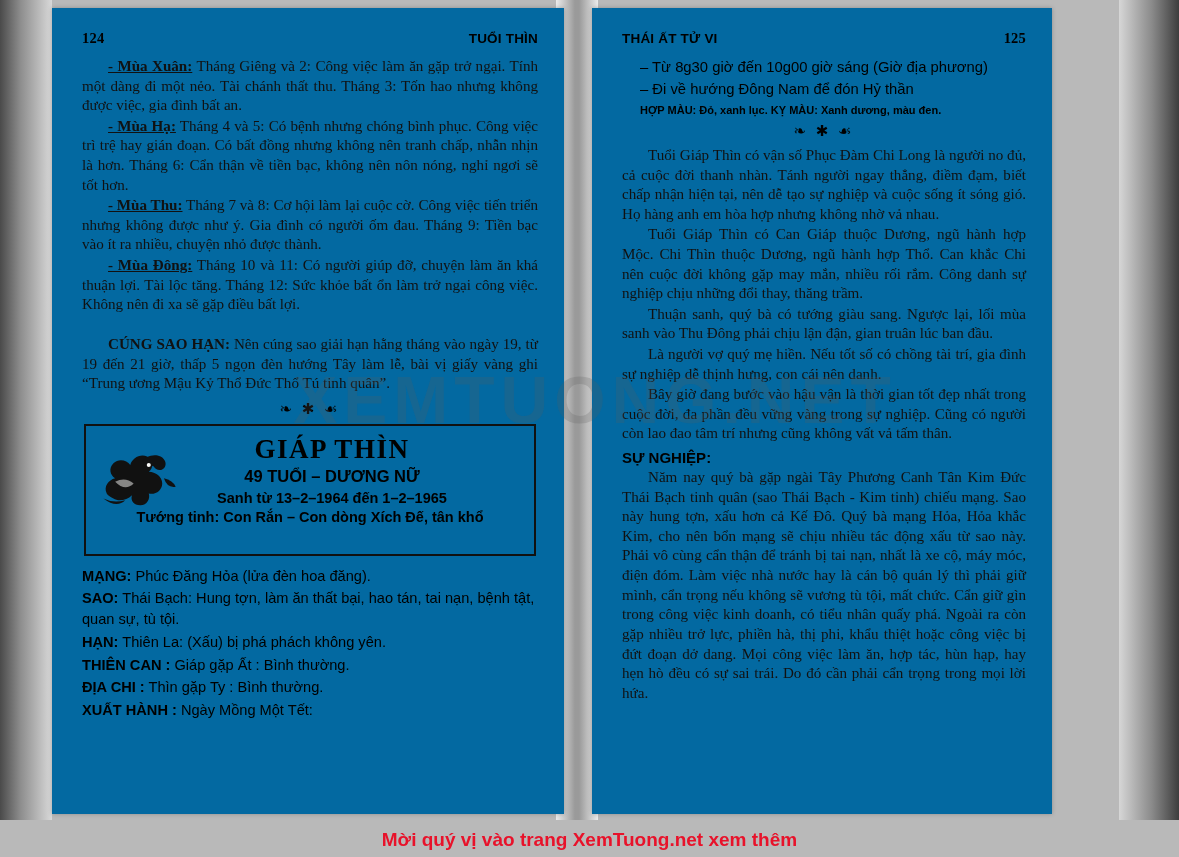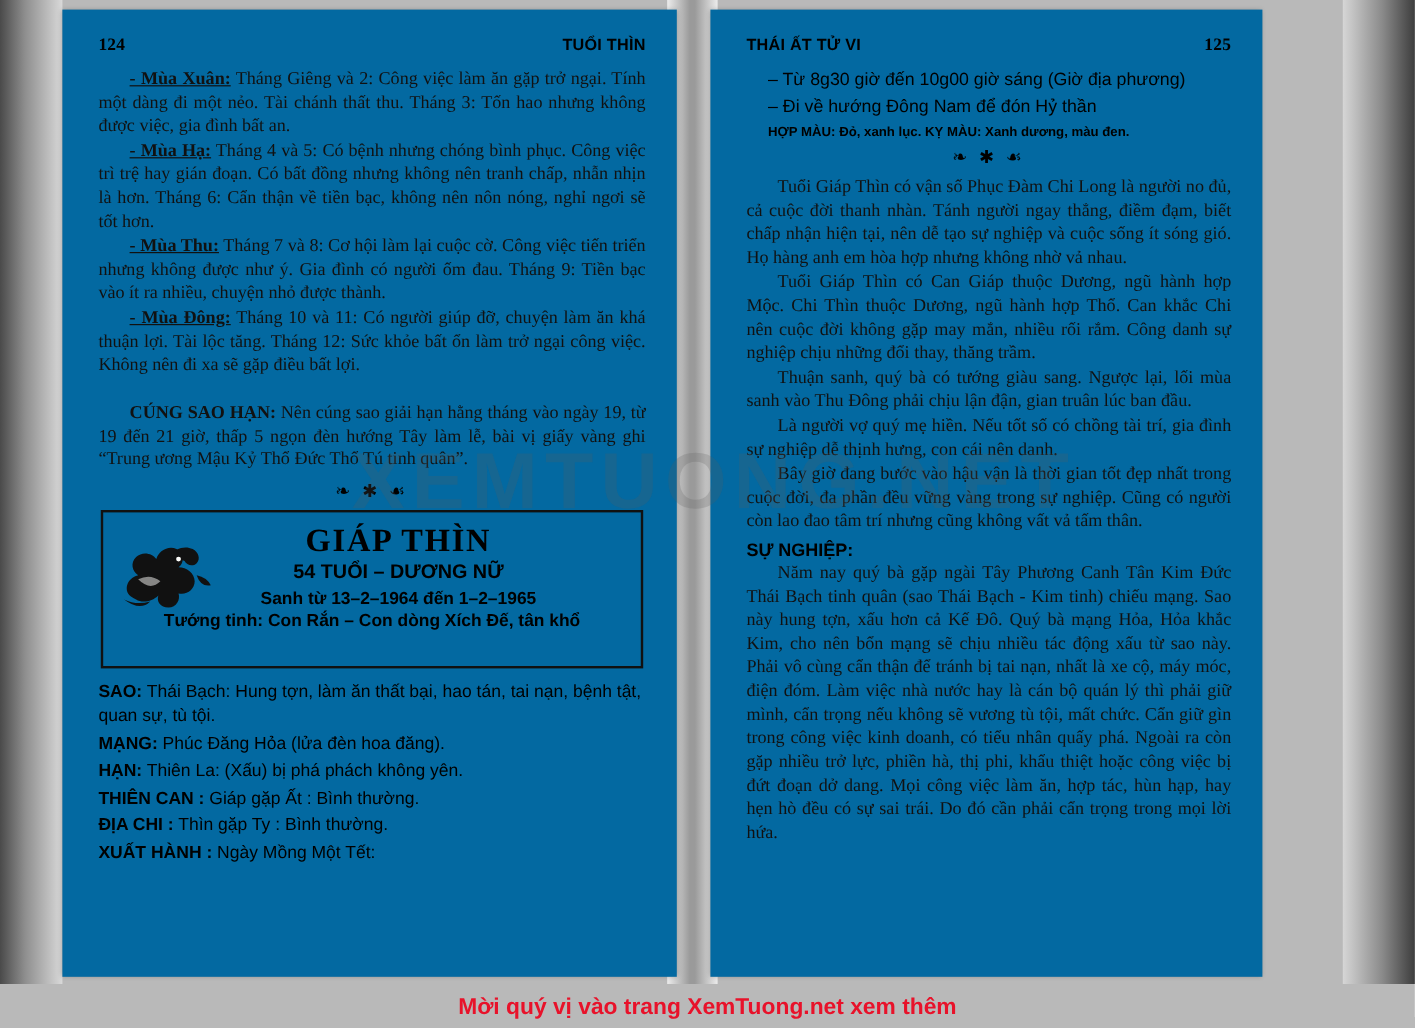--- a/index.html
+++ b/index.html
@@ -221,31 +221,31 @@
           <g fill="#111">
             <path d="M14 66 C10 58 16 50 24 48 C18 44 16 36 22 30 C28 24 38 26 42 32 C44 24 54 18 62 22 C70 26 70 36 64 40 C72 40 80 46 80 54 C80 62 72 68 64 66 C66 72 62 80 54 80 C46 80 42 74 44 68 C38 74 28 76 22 72 C18 70 15 68 14 66 Z"></path>
             <path d="M56 28 C60 22 70 18 78 22 C84 25 86 32 82 36 C78 40 72 38 70 34" fill="#111"></path>
             <circle cx="64" cy="32" r="2.4" fill="#fbfbf9"></circle>
             <path d="M24 52 q12 -6 22 2 q-10 10 -22 -2 Z" fill="#fbfbf9" opacity=".5"></path>
             <path d="M10 72 q12 6 26 2 q-10 10 -26 -2 Z"></path>
             <path d="M82 48 q10 2 14 10 q-10 2 -14 -10 Z"></path>
           </g>
         </svg>
         <div class="ztitle">GIÁP THÌN</div>
-        <div class="zsub1">54 TUỔI – DƯƠNG NỮ</div>
+        <div class="zsub1">49 TUỔI – DƯƠNG NỮ</div>
         <div class="zsub2">Sanh từ 13–2–1964 đến 1–2–1965</div>
         <div class="zsub3">Tướng tinh: Con Rắn – Con dòng Xích Đế, tân khổ</div>
       </div>
 
       <div class="kvlist">
         <p class="kv">
+          <span class="k">MẠNG:</span><span> Phúc Đăng Hỏa (lửa đèn hoa đăng).</span>
+        </p>
+        <p class="kv">
           <span class="k">SAO:</span><span> Thái Bạch: Hung tợn, làm ăn thất bại, hao tán, tai nạn, bệnh tật, quan sự, tù tội.</span>
-        </p>
-        <p class="kv">
-          <span class="k">MẠNG:</span><span> Phúc Đăng Hỏa (lửa đèn hoa đăng).</span>
         </p>
         <p class="kv">
           <span class="k">HẠN:</span><span> Thiên La: (Xấu) bị phá phách không yên.</span>
         </p>
         <p class="kv">
           <span class="k">THIÊN CAN :</span><span> Giáp gặp Ất : Bình thường.</span>
         </p>
         <p class="kv">
           <span class="k">ĐỊA CHI :</span><span> Thìn gặp Ty : Bình thường.</span>
         </p>

